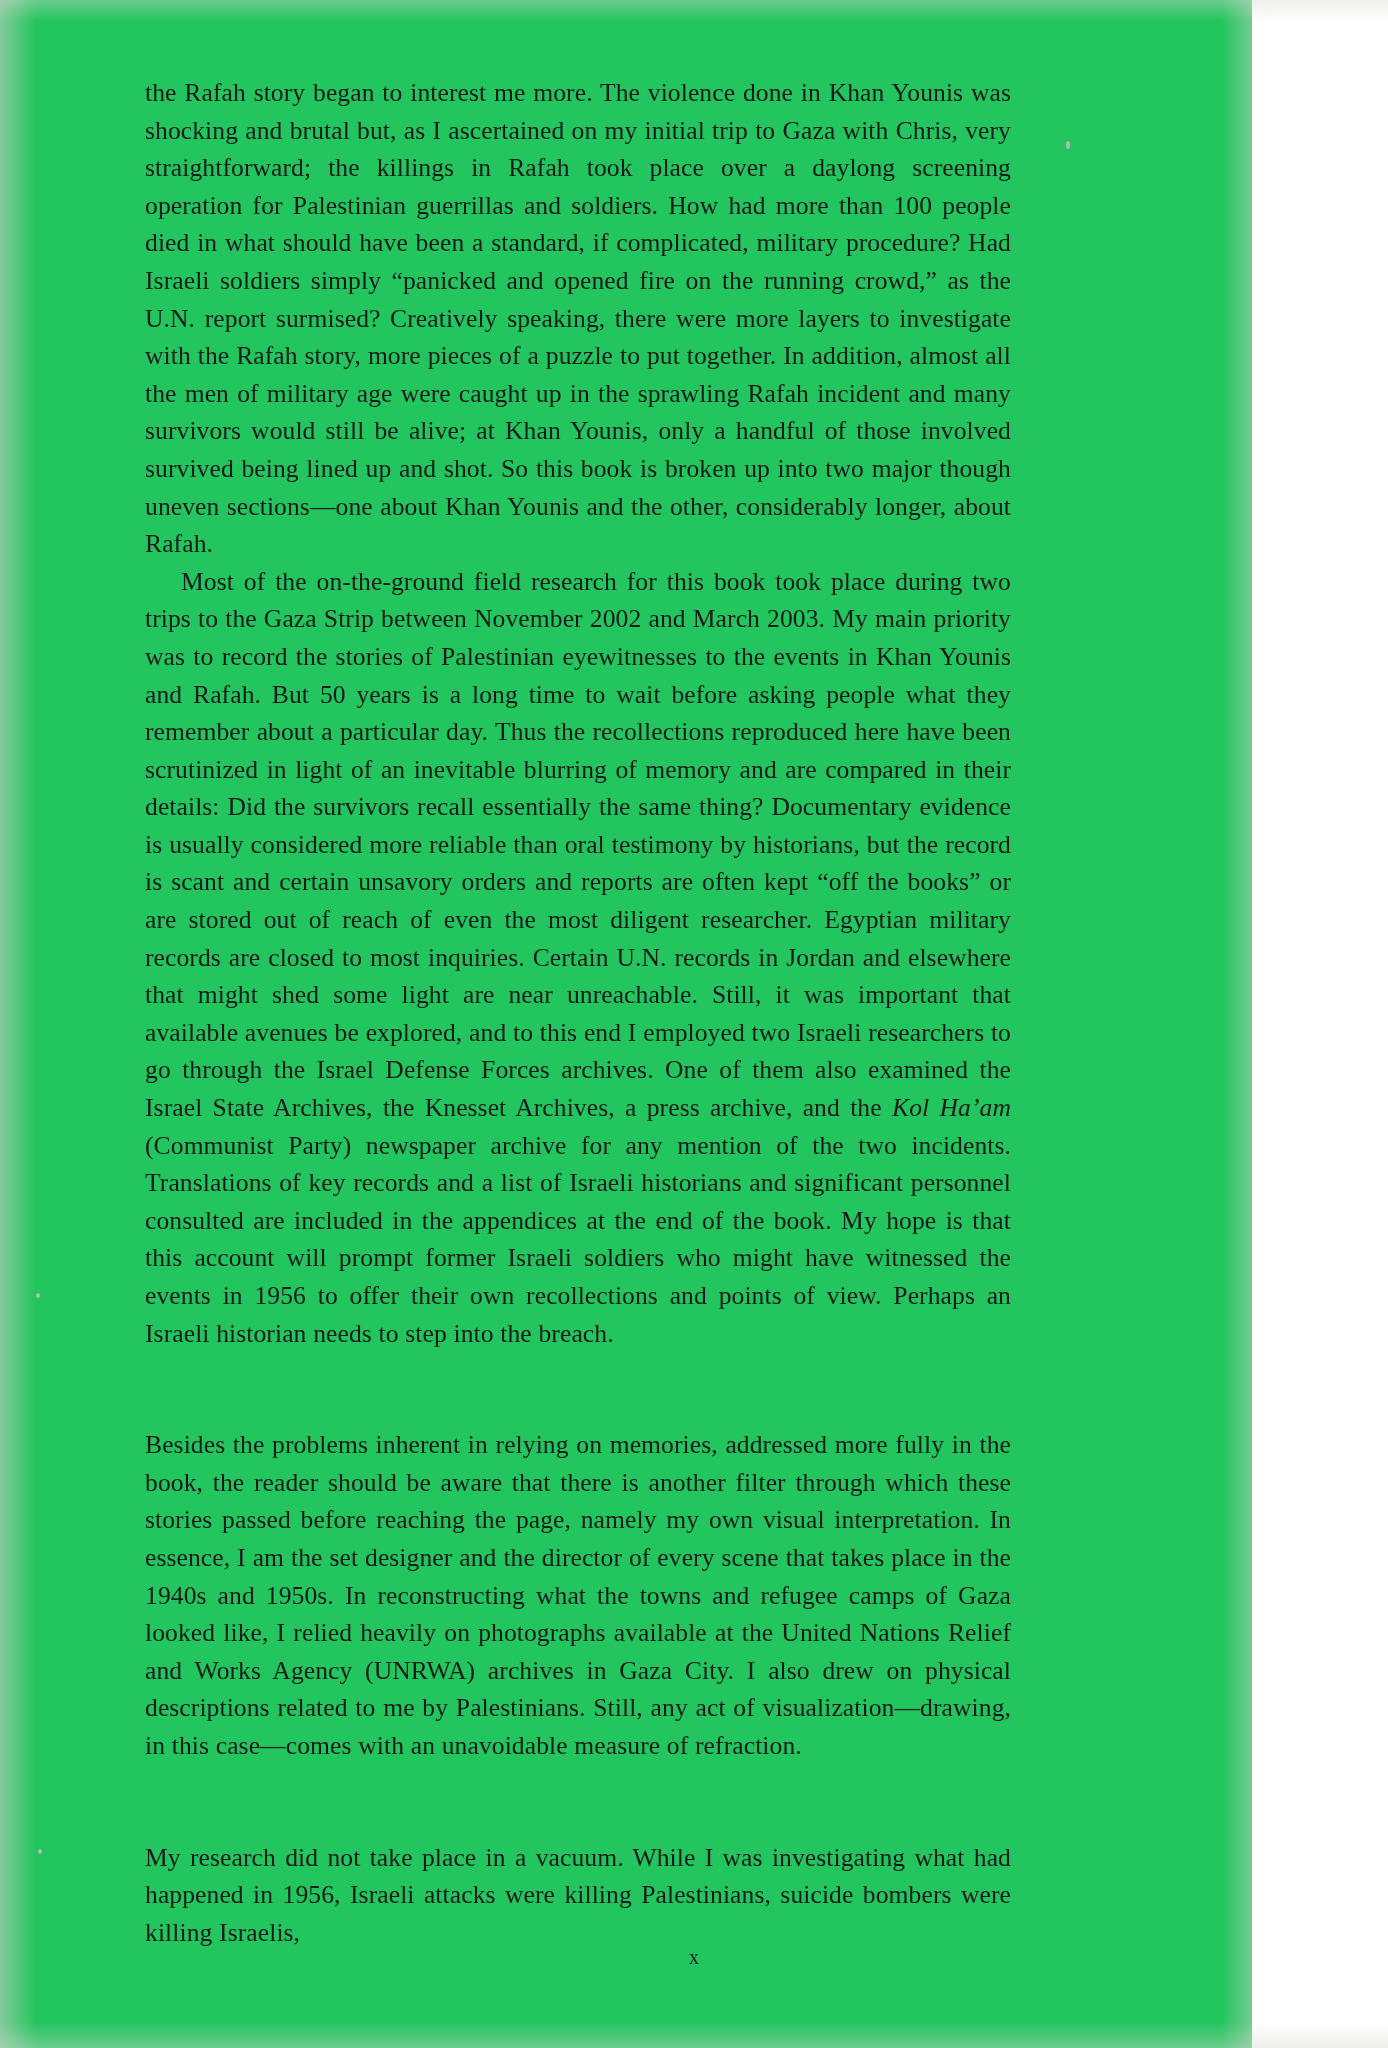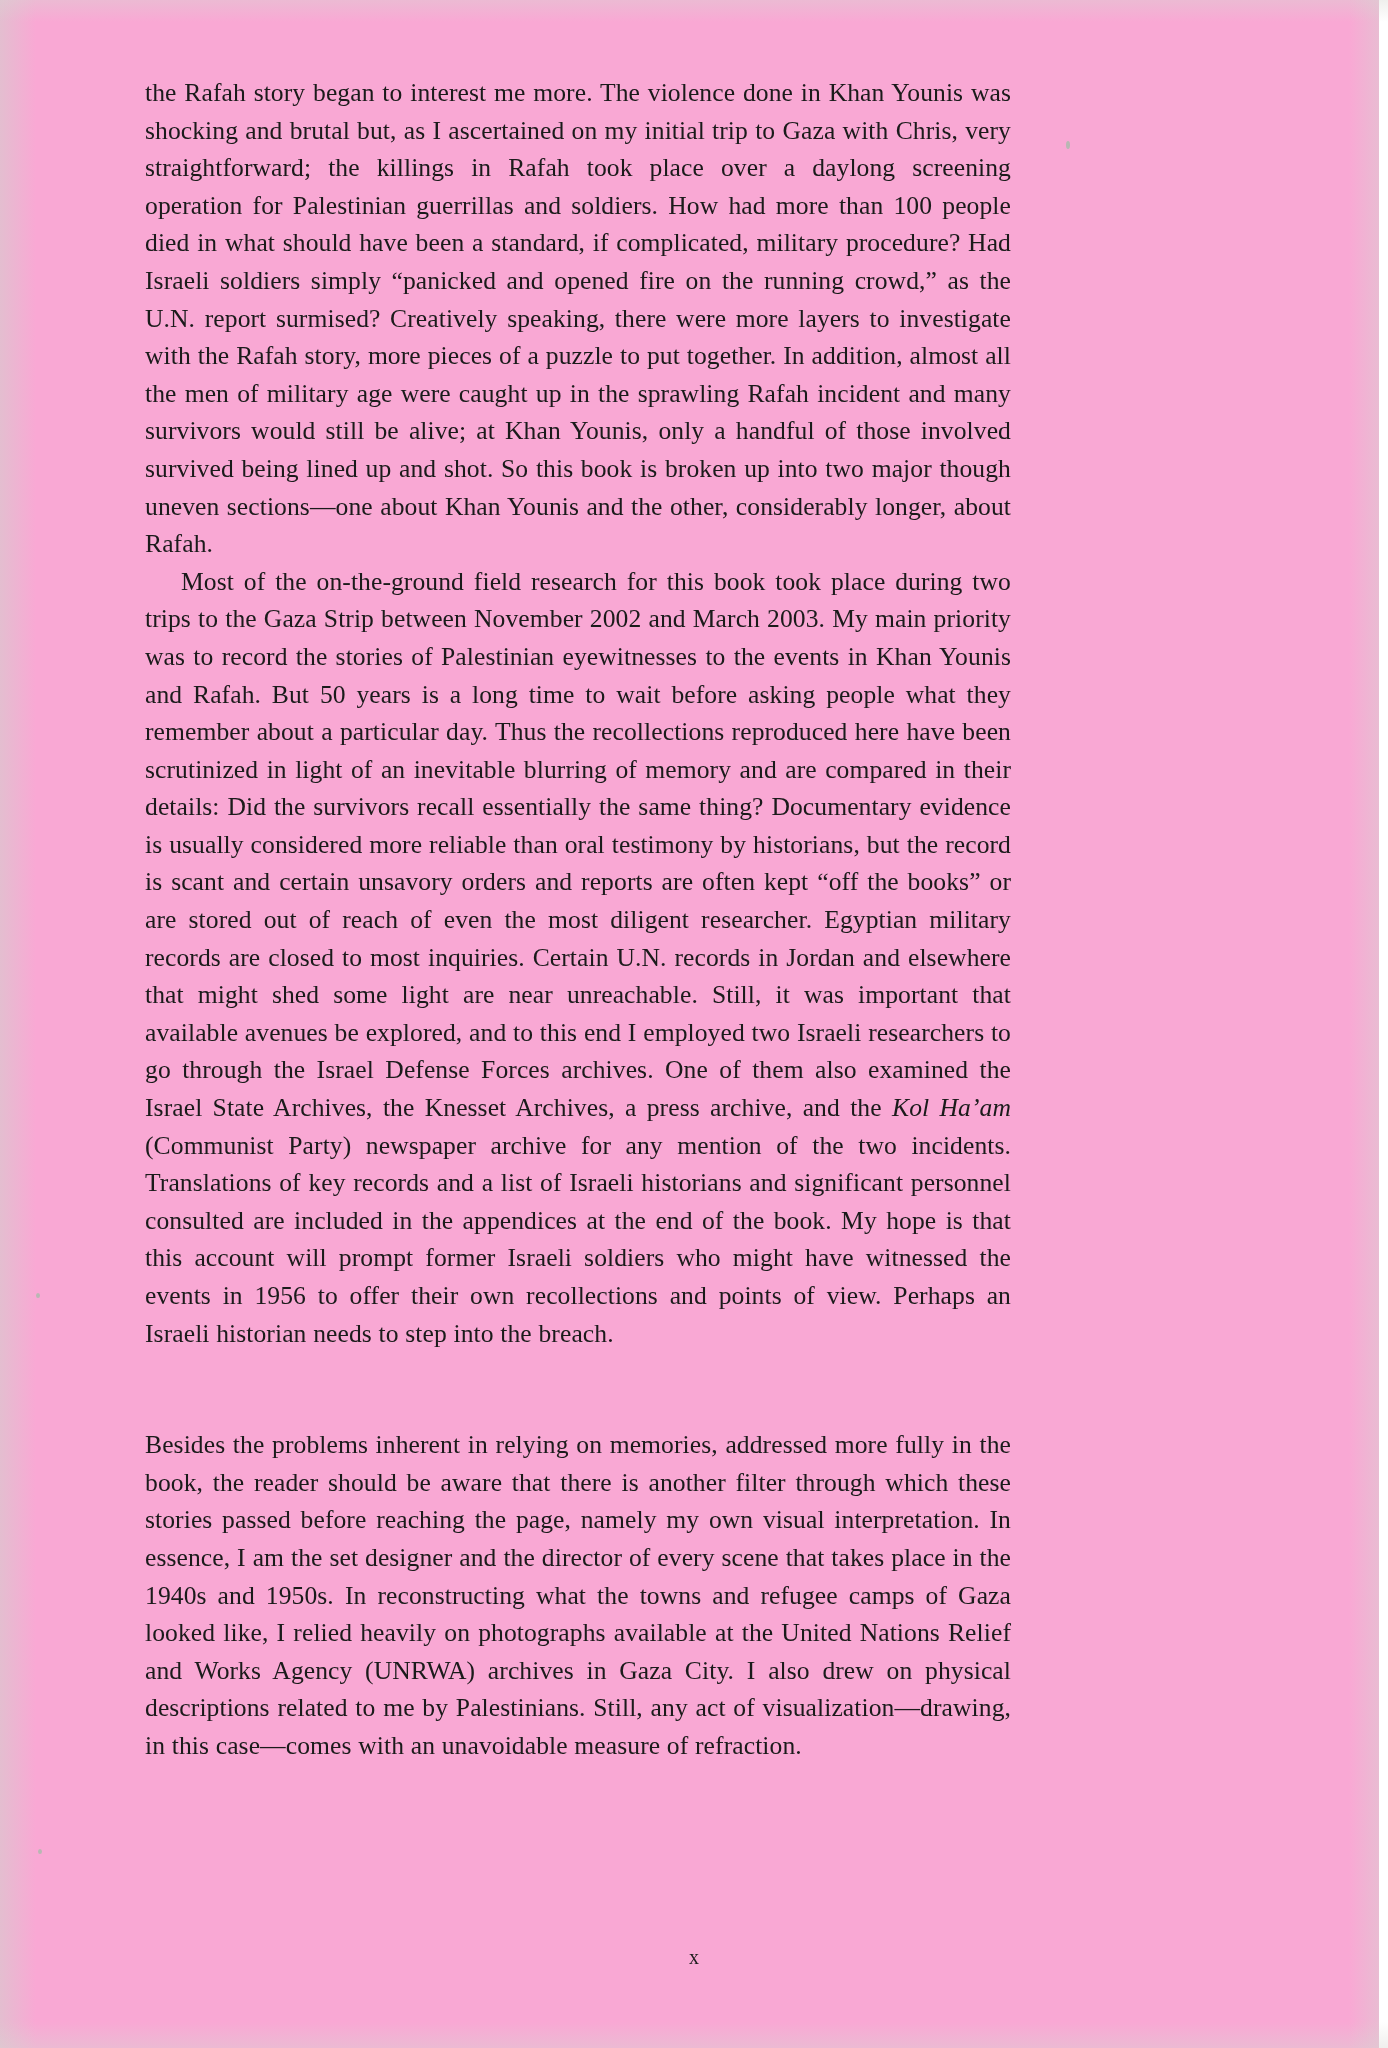--- a/index.html
+++ b/index.html
@@ -11,23 +11,23 @@
   body {
     width: 1388px;
     height: 2048px;
     overflow: hidden;
     font-family: "Liberation Serif", "DejaVu Serif", serif;
   }
 
   
   #page-sheet {
     position: relative;
-    width: 1379px;
+    width: 1252px;
     height: 2048px;
-    background: #f9a8d4;
+    background: #22c55e;
     box-sizing: border-box;
   }
 
   
   .scan-edge-left {
     position: absolute;
     left: 0; top: 0;
     width: 36px; height: 2048px;
     background: linear-gradient(to right, rgba(210,208,204,0.55), rgba(255,255,255,0));
     pointer-events: none;
@@ -125,18 +125,19 @@
     <p class="body-para">the Rafah story began to interest me more. The violence done in Khan Younis was shocking and brutal but, as I ascertained on my initial trip to Gaza with Chris, very straightforward; the killings in Rafah took place over a daylong screening operation for Palestinian guerrillas and soldiers. How had more than 100 people died in what should have been a standard, if complicated, military procedure? Had Israeli soldiers simply “panicked and opened fire on the running crowd,” as the U.N. report surmised? Creatively speaking, there were more layers to investigate with the Rafah story, more pieces of a puzzle to put together. In addition, almost all the men of military age were caught up in the sprawling Rafah incident and many survivors would still be alive; at Khan Younis, only a handful of those involved survived being lined up and shot. So this book is broken up into two major though uneven sections—one about Khan Younis and the other, considerably longer, about Rafah.</p>
 
     <p class="body-para indent"><span>Most of the on-the-ground field research for this book took place during two trips to the Gaza Strip between November 2002 and March 2003. My main priority was to record the stories of Palestinian eyewitnesses to the events in Khan Younis and Rafah. But 50 years is a long time to wait before asking people what they remember about a particular day. Thus the recollections reproduced here have been scrutinized in light of an inevitable blurring of memory and are compared in their details: Did the survivors recall essentially the same thing? Documentary evidence is usually considered more reliable than oral testimony by historians, but the record is scant and certain unsavory orders and reports are often kept “off the books” or are stored out of reach of even the most diligent researcher. Egyptian military records are closed to most inquiries. Certain U.N. records in Jordan and elsewhere that might shed some light are near unreachable. Still, it was important that available avenues be explored, and to this end I employed two Israeli researchers to go through the Israel Defense Forces archives. One of them also examined the Israel State Archives, the Knesset Archives, a press archive, and the </span><em class="title-italic">Kol Ha’am</em><span> (Communist Party) newspaper archive for any mention of the two incidents. Translations of key records and a list of Israeli historians and significant personnel consulted are included in the appendices at the end of the book. My hope is that this account will prompt former Israeli soldiers who might have witnessed the events in 1956 to offer their own recollections and points of view. Perhaps an Israeli historian needs to step into the breach.</span></p>
 
     <div class="gap-section-1"></div>
 
     <p class="body-para">Besides the problems inherent in relying on memories, addressed more fully in the book, the reader should be aware that there is another filter through which these stories passed before reaching the page, namely my own visual interpretation. In essence, I am the set designer and the director of every scene that takes place in the 1940s and 1950s. In reconstructing what the towns and refugee camps of Gaza looked like, I relied heavily on photographs available at the United Nations Relief and Works Agency (UNRWA) archives in Gaza City. I also drew on physical descriptions related to me by Palestinians. Still, any act of visualization—drawing, in this case—comes with an unavoidable measure of refraction.</p>
 
     <div class="gap-section-2"></div>
 
+    <p class="body-para">My research did not take place in a vacuum. While I was investigating what had happened in 1956, Israeli attacks were killing Palestinians, suicide bombers were killing Israelis,</p>
 
   </div>
 
   <div id="folio">x</div>
 
 </div>
 
 </body></html>

